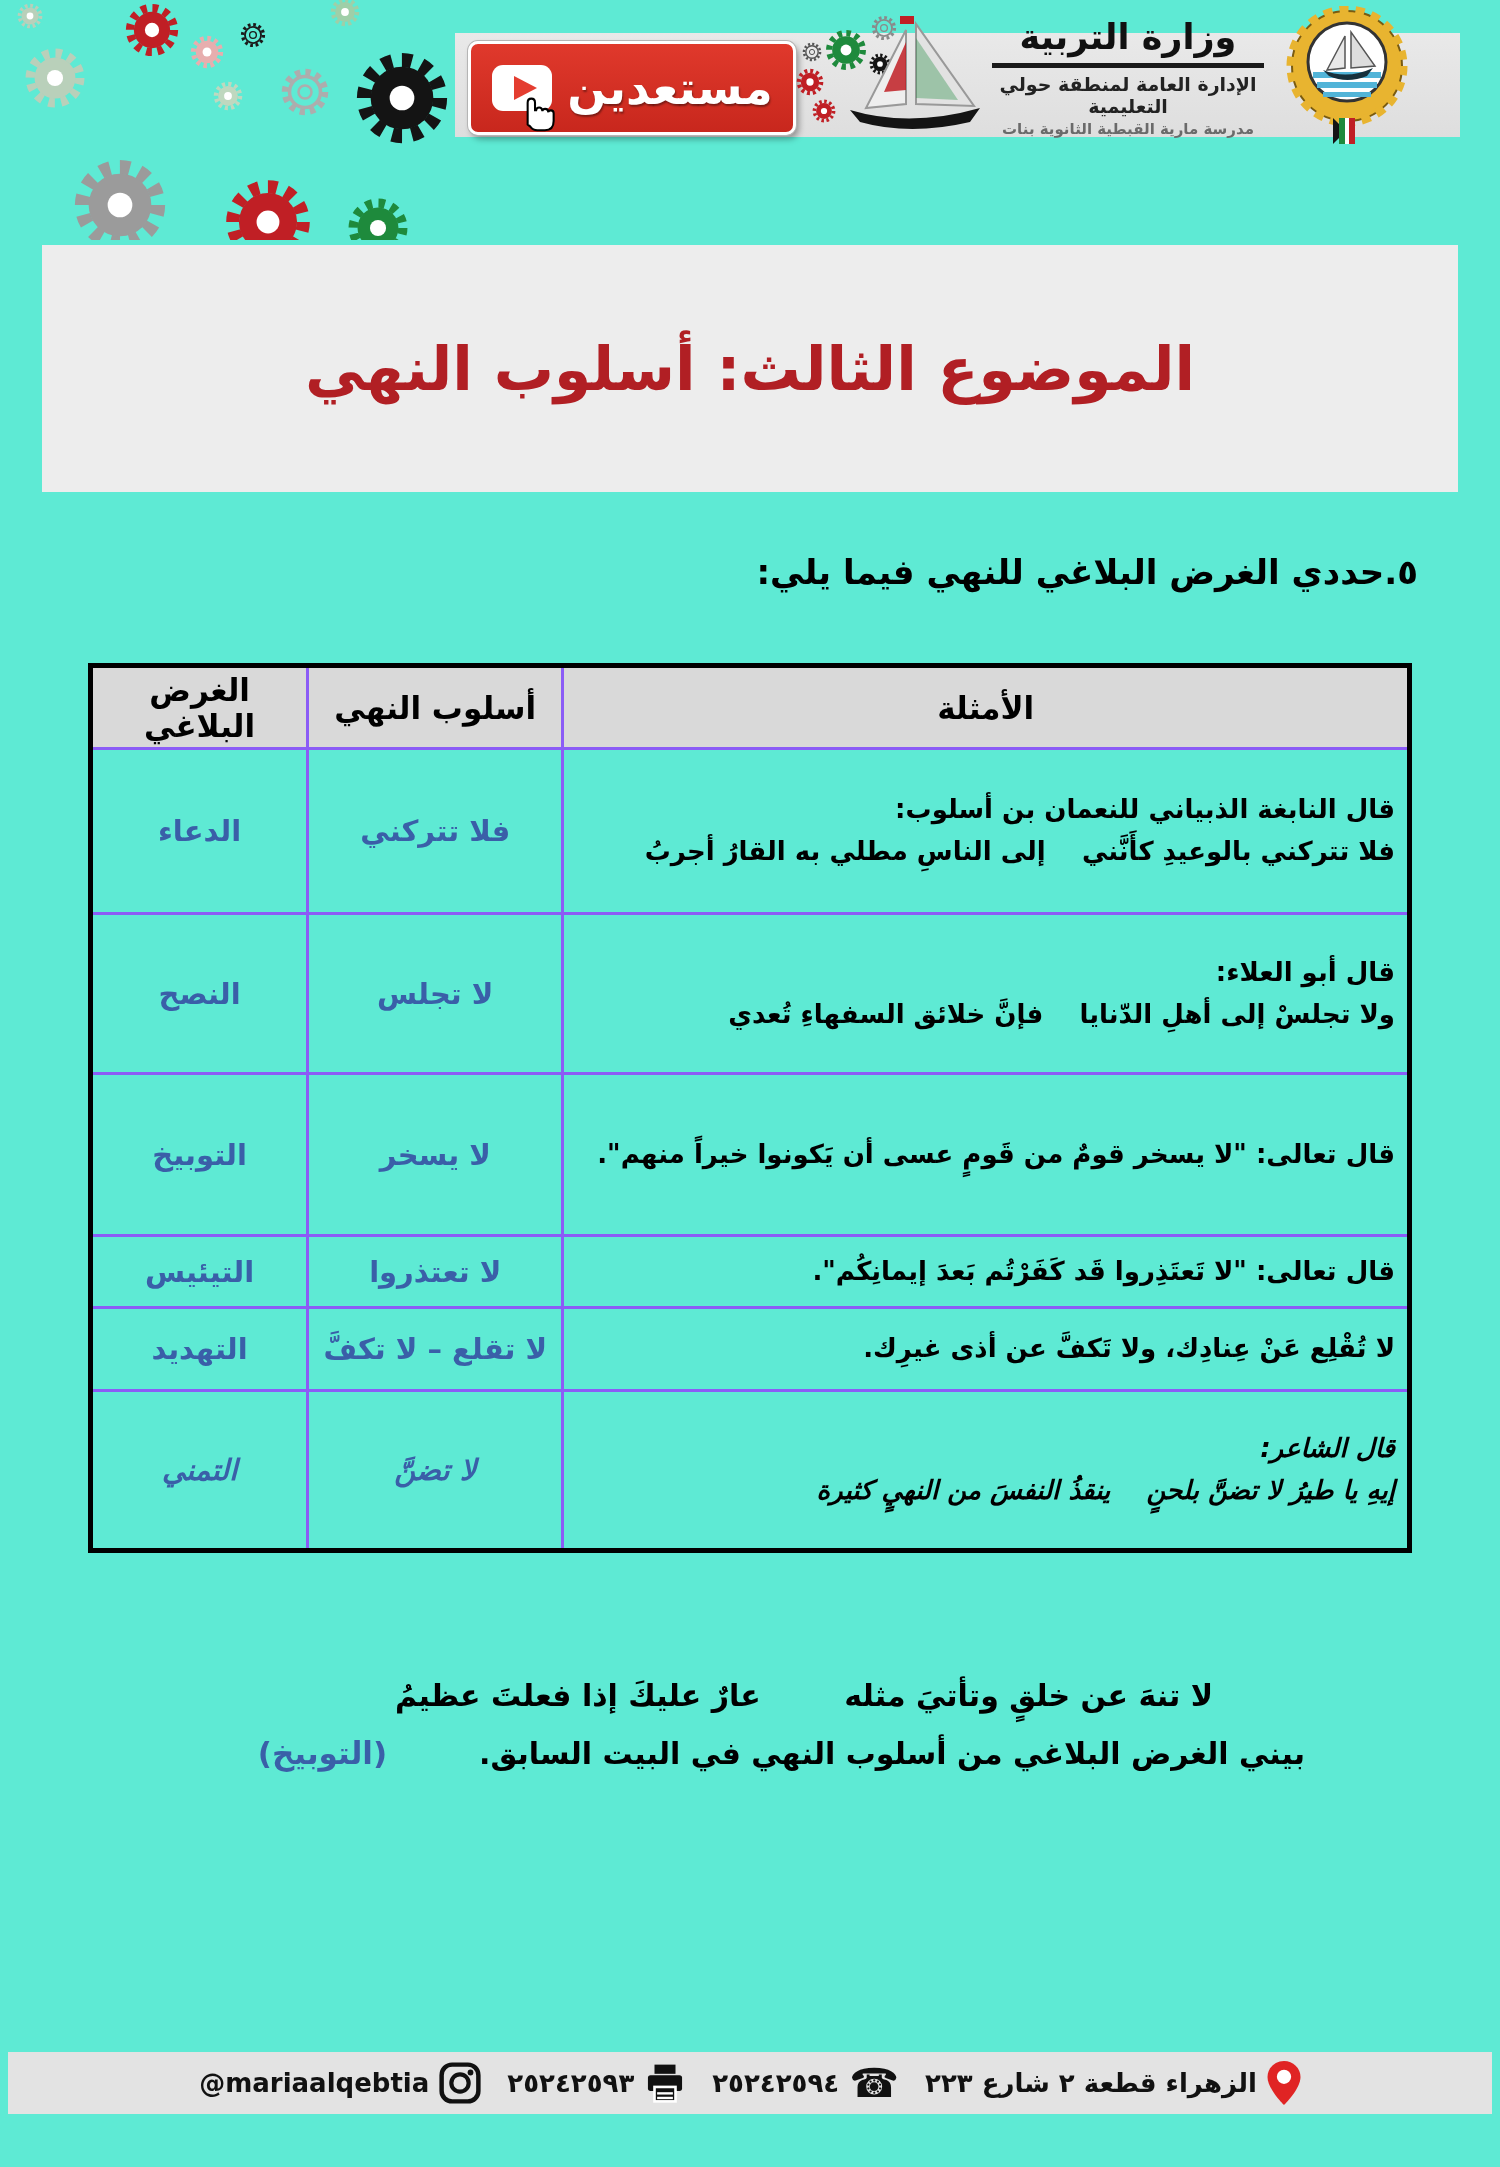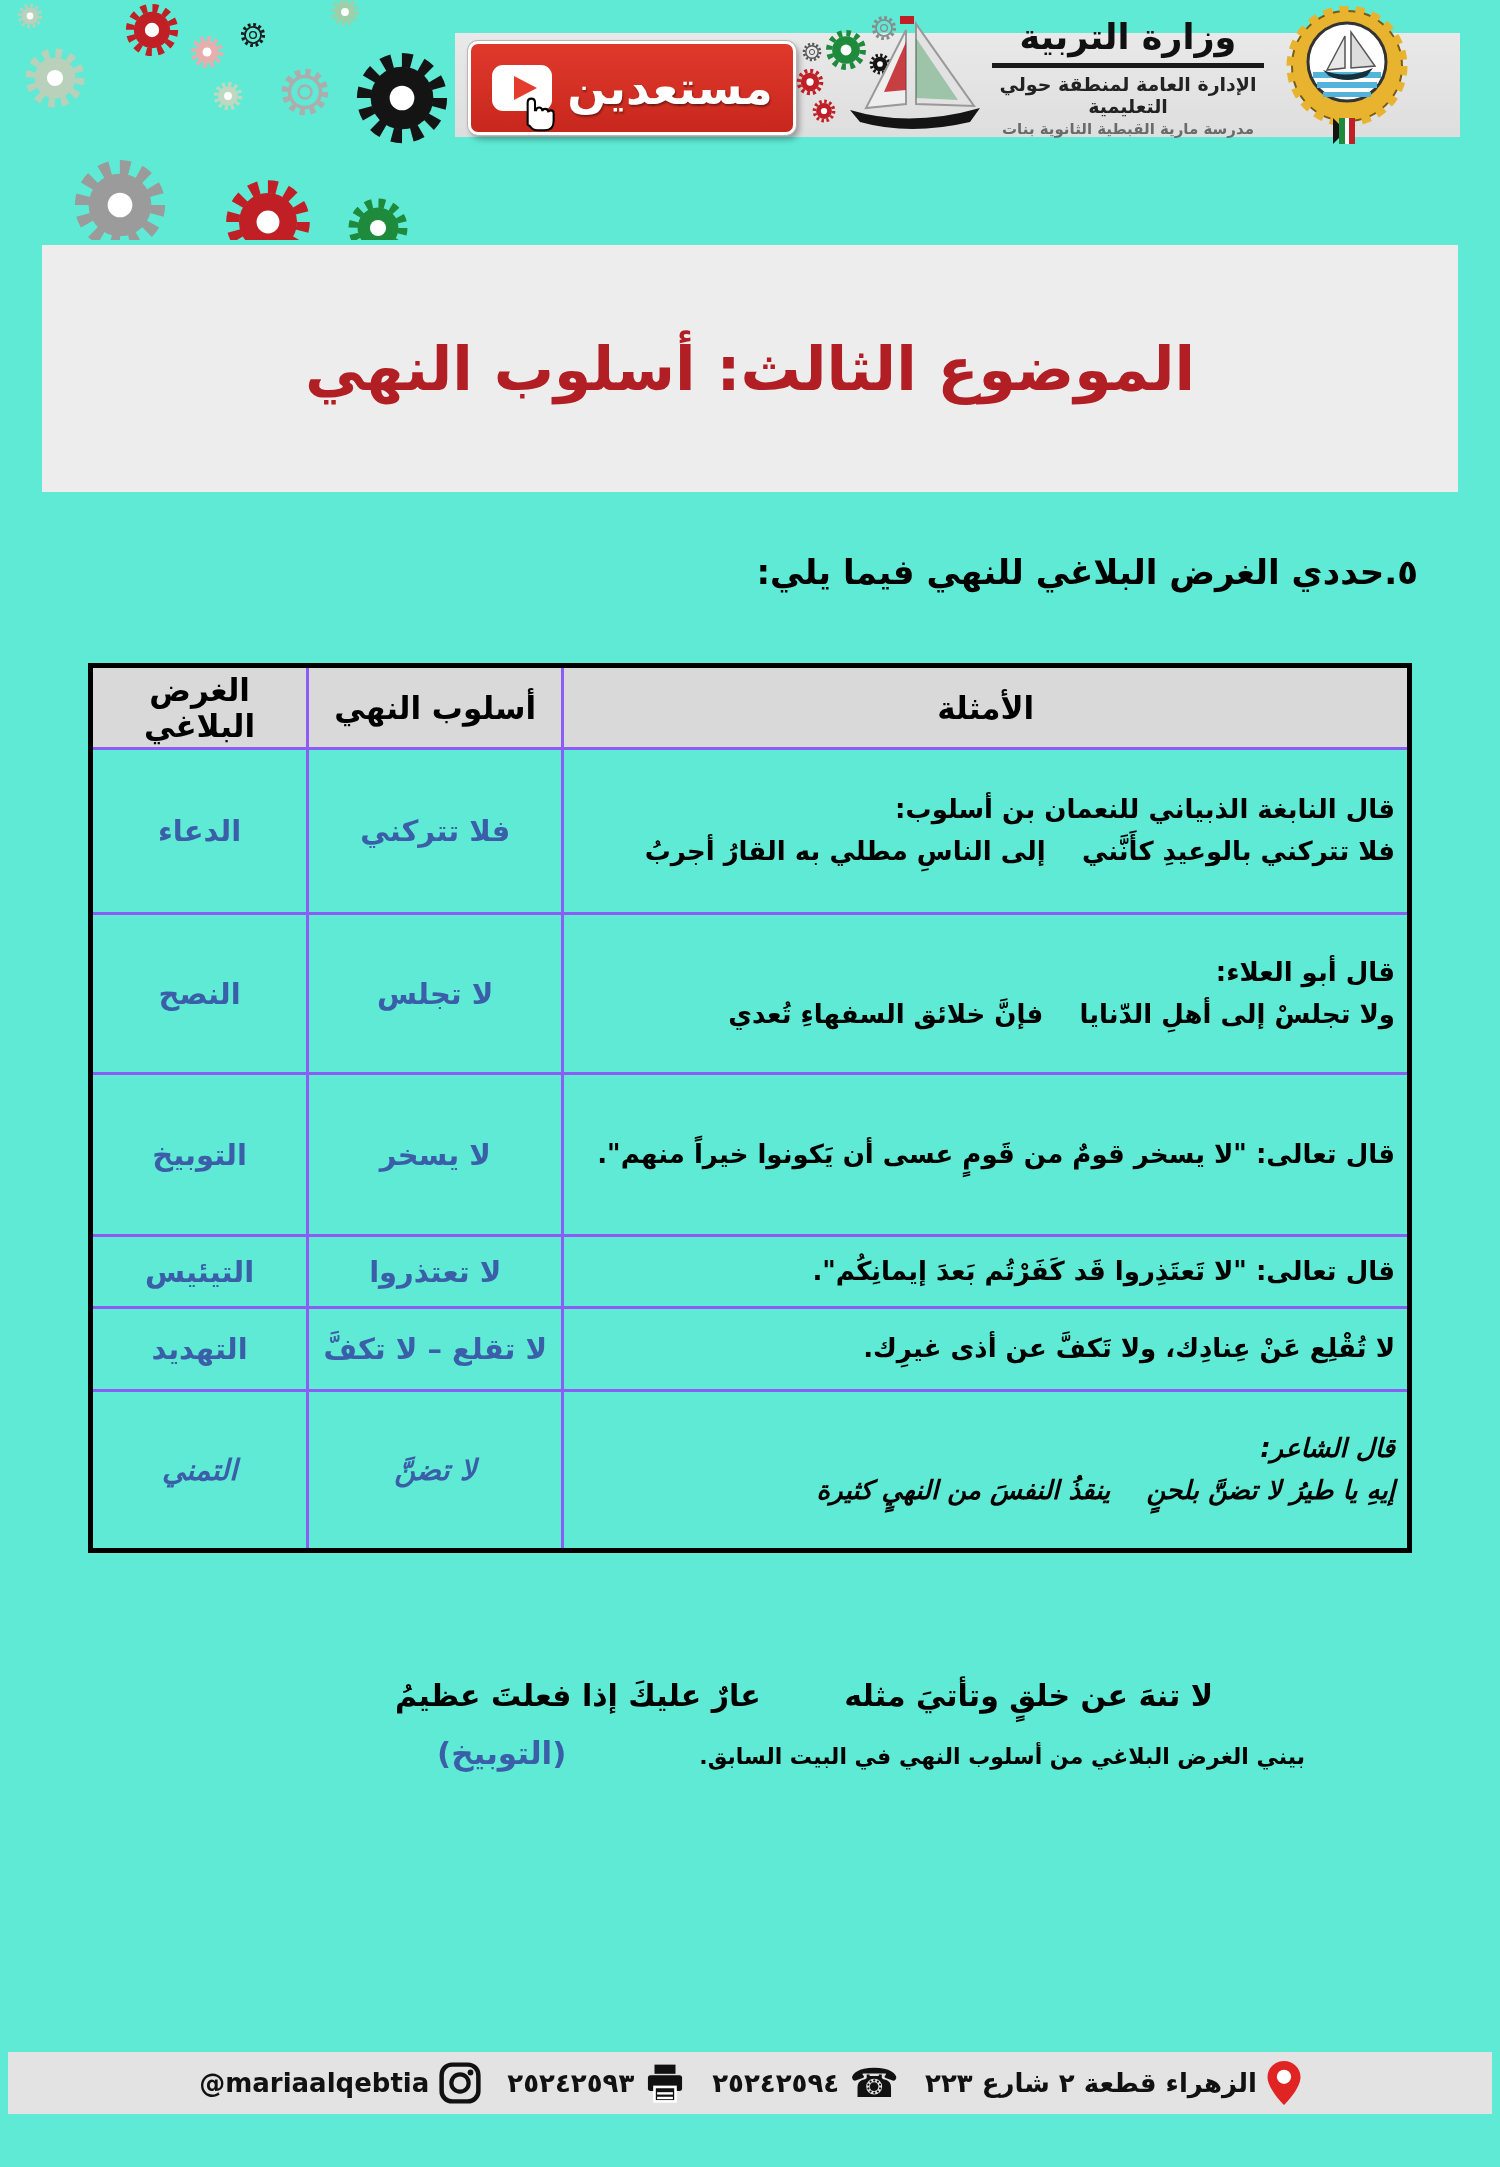--- a/index.html
+++ b/index.html
@@ -40,21 +40,21 @@
   td.ex .verse{white-space:pre-wrap;}
   td.ex .verse:empty{display:none;}
   td.st,td.pu{text-align:center;vertical-align:middle;font-weight:bold;font-size:29px;color:#3a5fa8;}
   tr.r1{height:165px;} tr.r2{height:160px;} tr.r3{height:162px;}
   tr.r4{height:72px;}  tr.r5{height:83px;}  tr.r6{height:160px;font-style:italic;}
   
   .q6{position:absolute;right:195px;top:1662px;width:1180px;direction:rtl;font-weight:bold;color:#000;}
   .q6 .intro{font-size:31px;text-align:right;}
   .q6 .verse{font-size:30px;text-align:right;margin:16px 92px 0 0;white-space:pre-wrap;}
   .q6 .pline{margin-top:22px;display:flex;direction:rtl;align-items:baseline;gap:92px;}
-  .q6 .prompt{font-size:22px;margin-left:41px;}
+  .q6 .prompt{font-size:30px;}
   .q6 .ans{font-size:31px;color:#3a5fa8;}
   
   .footer{position:absolute;left:8px;top:2052px;width:1484px;height:62px;background:#e3e3e3;
           display:flex;align-items:center;justify-content:center;direction:rtl;gap:26px;
           font-size:26px;font-weight:bold;color:#111;}
   .footer .item{display:flex;align-items:center;gap:10px;direction:rtl;}
   .footer .glyph{font-size:40px;line-height:1;}
   .latin{direction:ltr;unicode-bidi:embed;}
 </style>
 </head>

